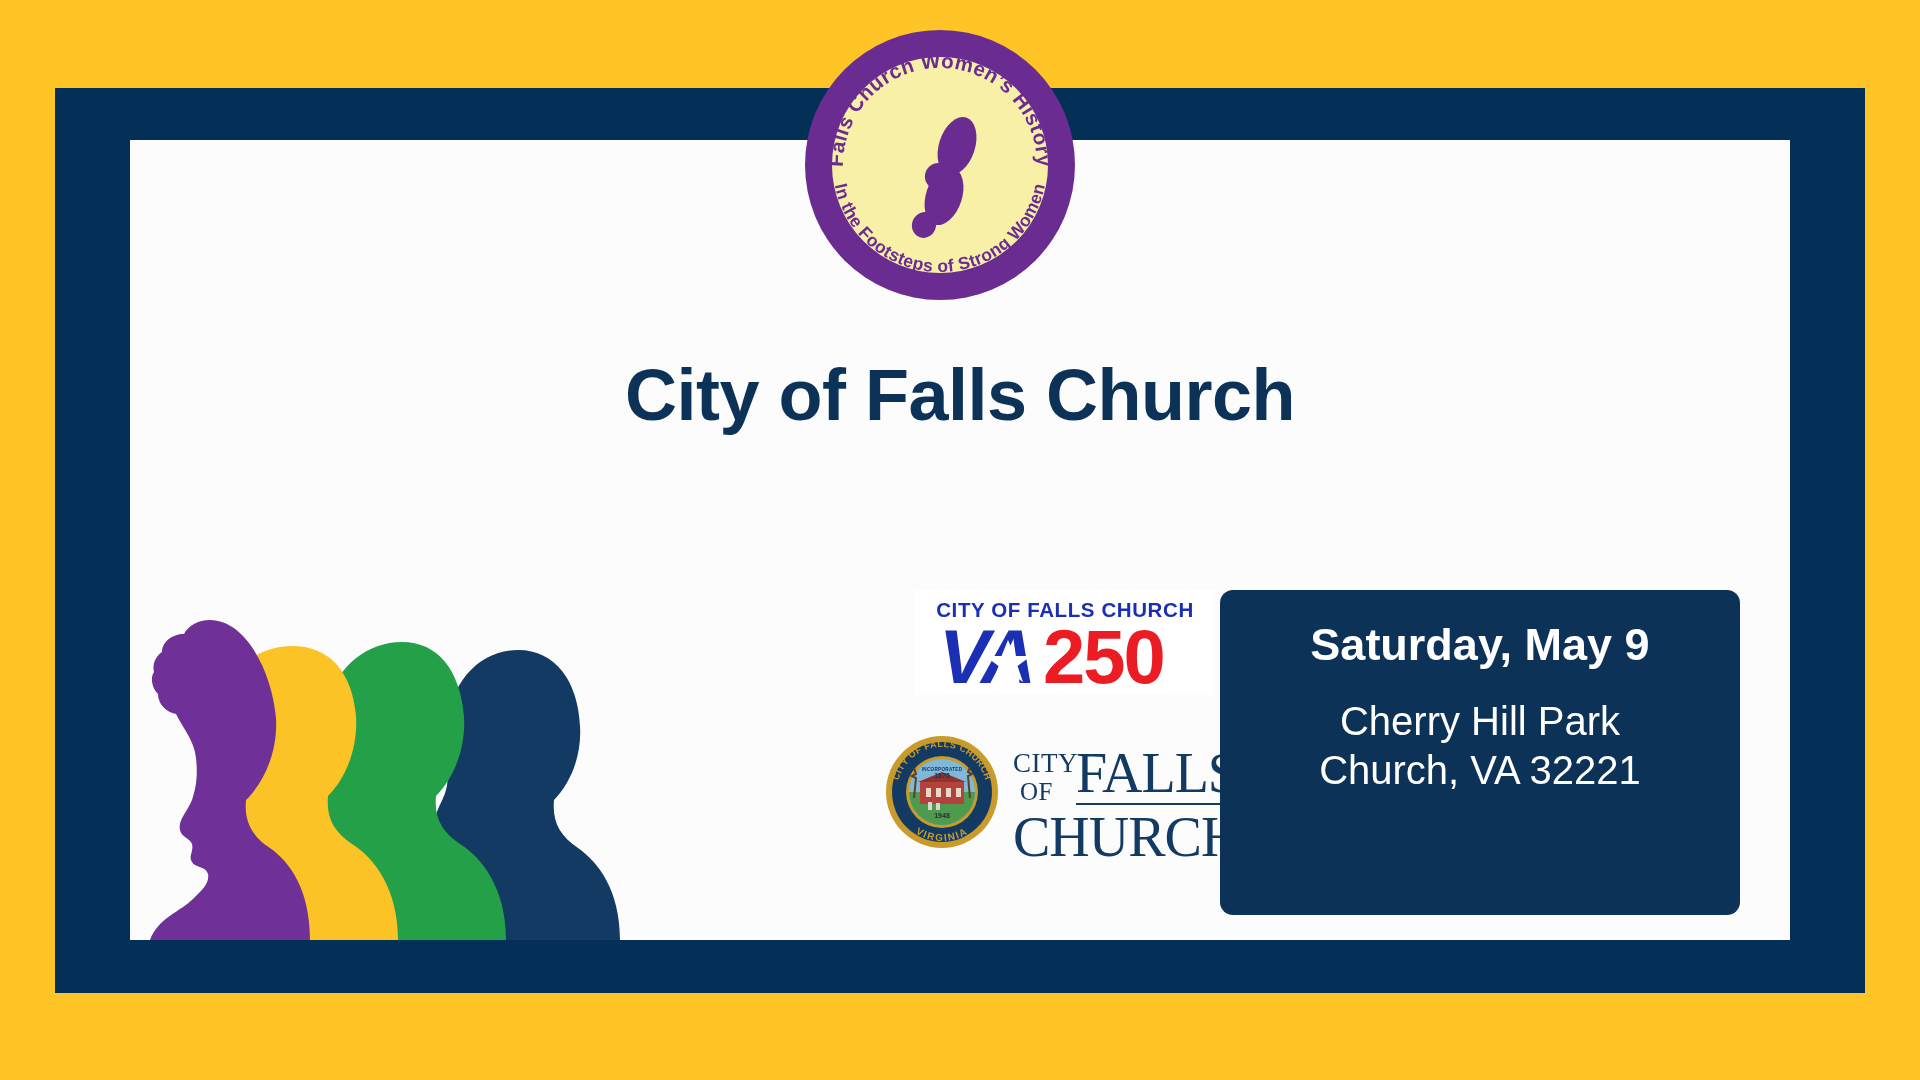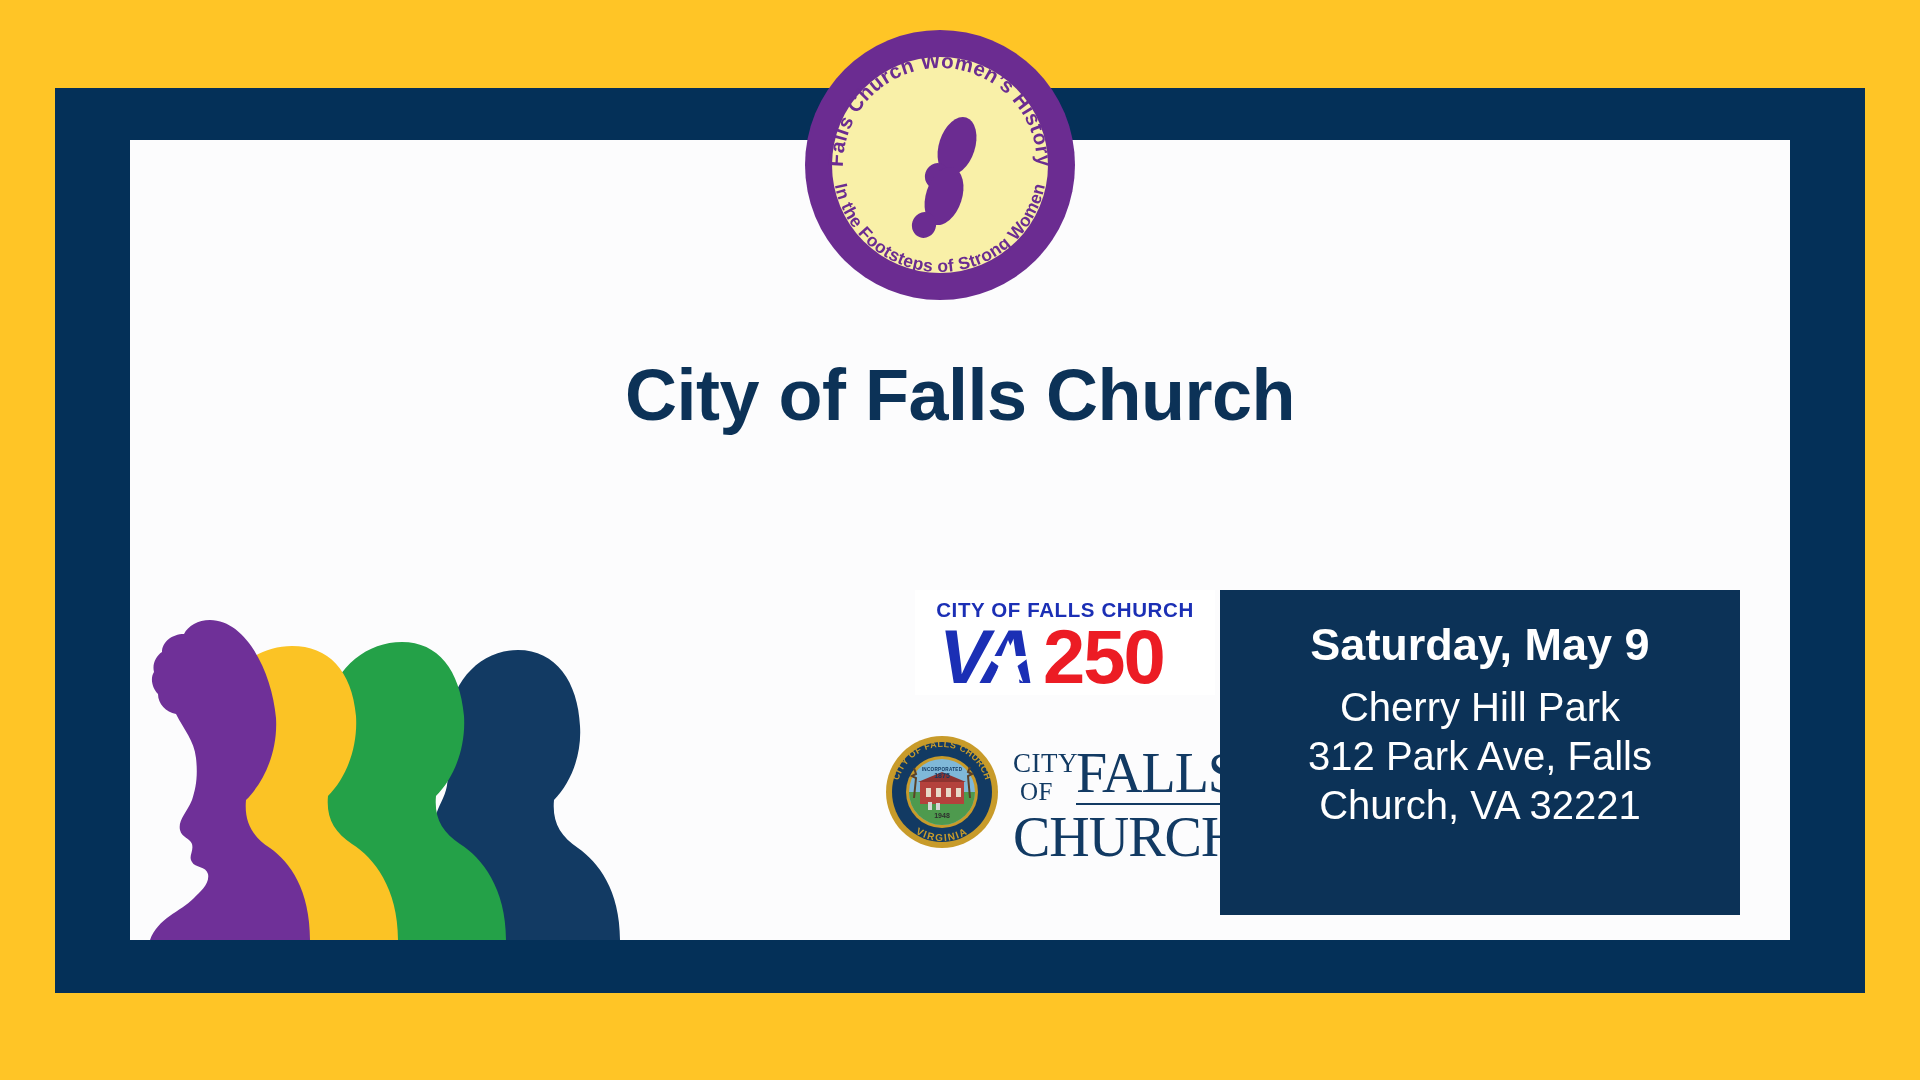--- a/index.html
+++ b/index.html
@@ -87,28 +87,29 @@
 
   
   .details-box {
     position:absolute;
     left:1090px; top:10px;
     width:520px; height:325px;
     background:#0C3257;
     color:#FFFFFF;
     text-align:center;
     padding-top:28px;
+    border-radius:13px;
   }
   .details-box .date,
   .details-box .time {
     font-size:45px; font-weight:bold; line-height:1.18;
     display:block;
   }
   .details-box .venue-wrap {
-    margin-top:12px;
+    margin-top:26px;
     font-size:40px; font-weight:normal; line-height:1.22;
   }
   .details-box .venue-wrap span { display:block; }
 </style>
 </head>
 <body>
 
 <div class="poster">
 
   <div class="navy-frame"></div>
@@ -241,19 +242,18 @@
             <text x="133" y="126" font-family="Liberation Serif, serif" font-size="56" fill="#123A63" letter-spacing="-1">CHURCH</text>
           </g>
         </svg>
       </div>
     </div>
 
     <div class="details-box">
       <span class="date">Saturday, May 9</span>
       <div class="venue-wrap">
         <span>Cherry Hill Park</span>
-        <span>312 Park Ave, Falls</span>
         <span>Church, VA 32221</span>
       </div>
     </div>
 
   </div>
 </div>
 
 </body></html>

